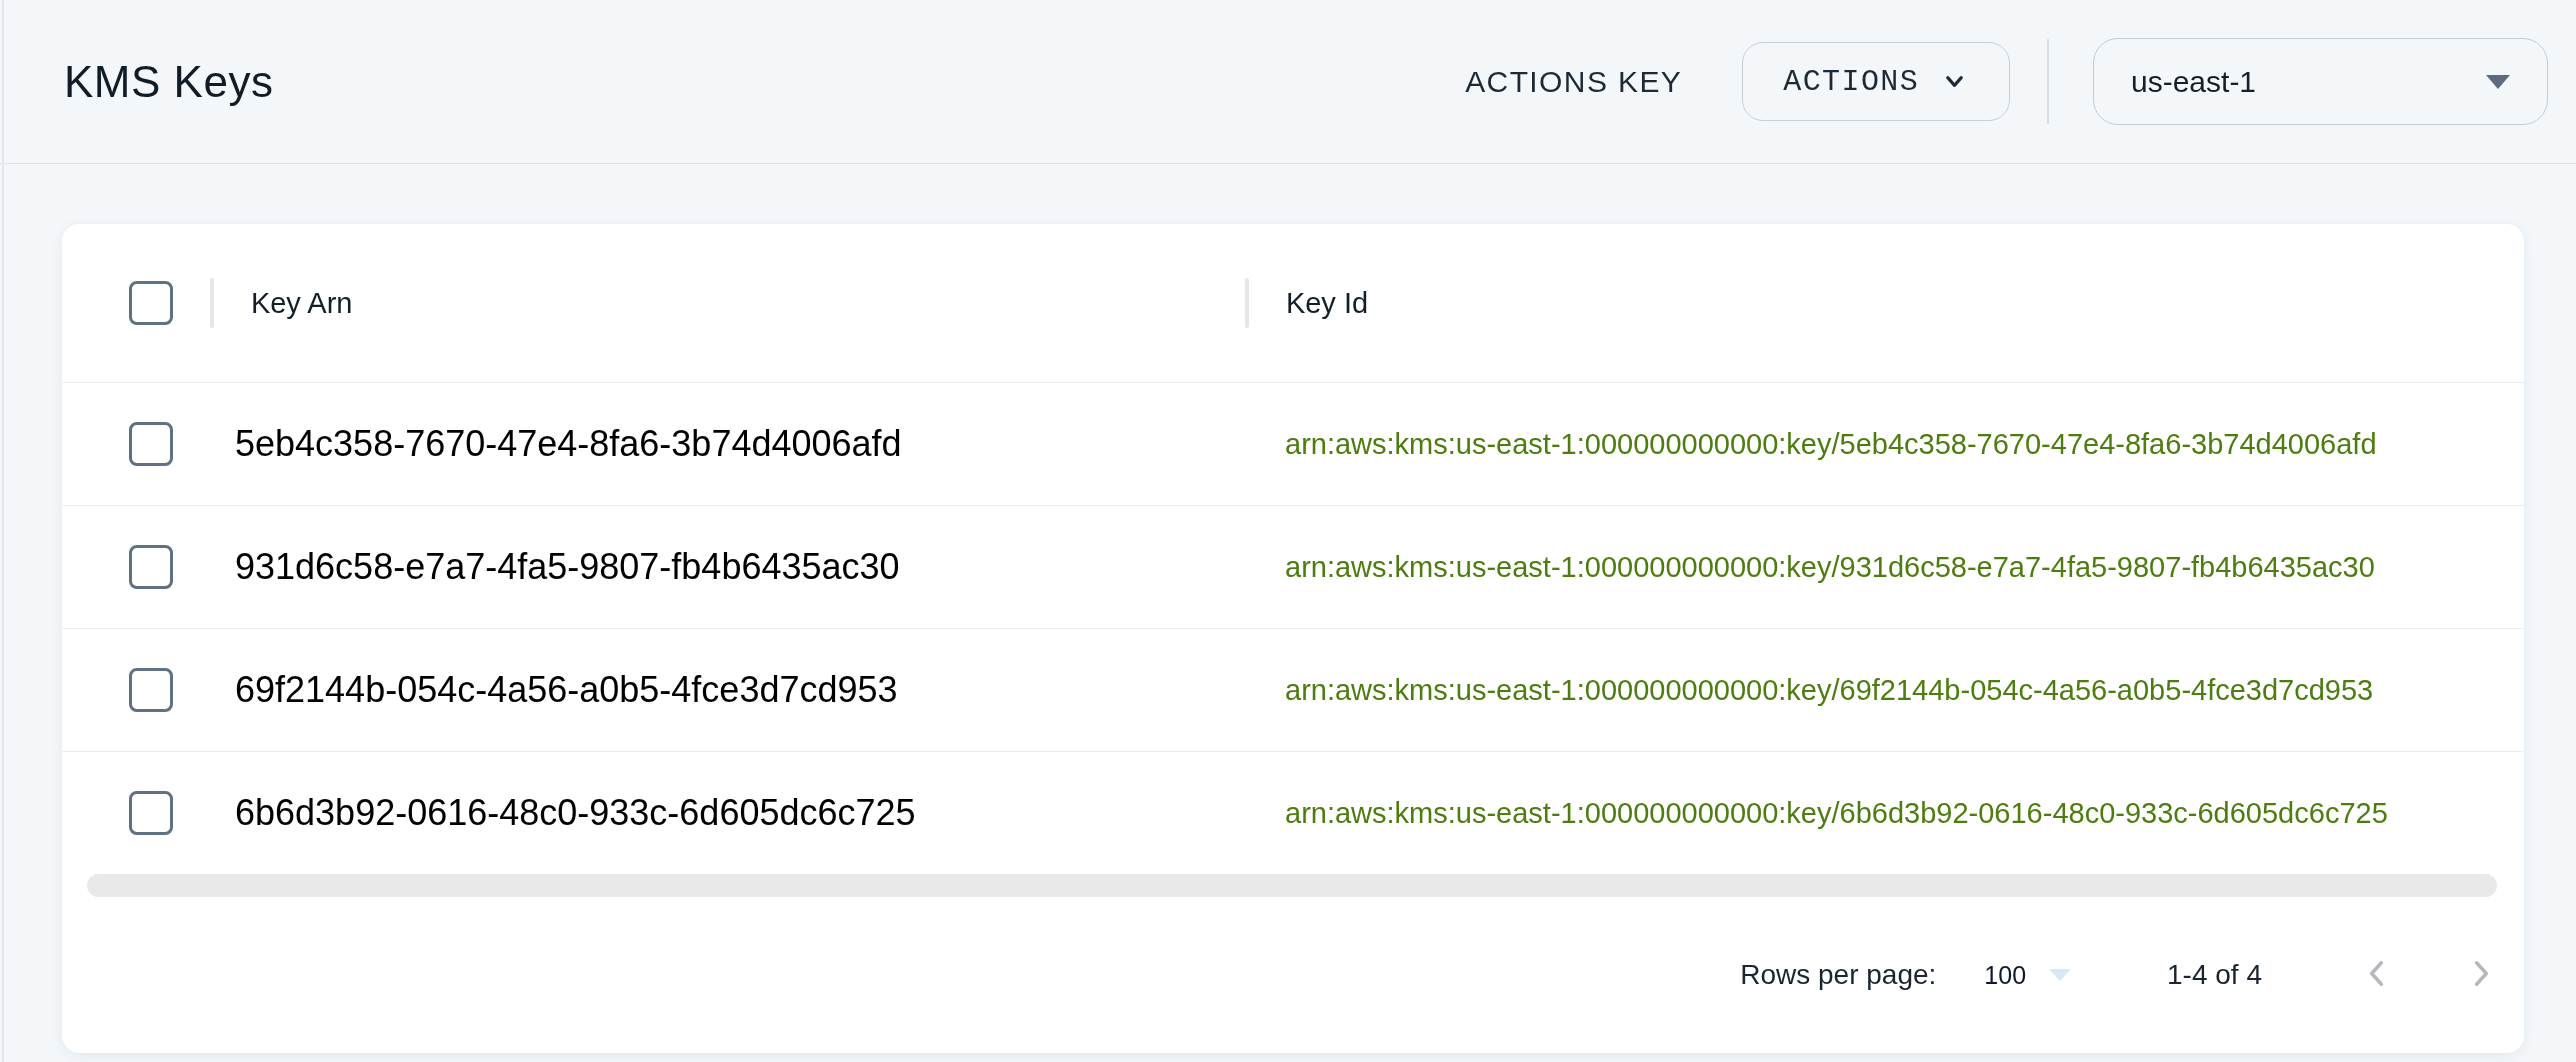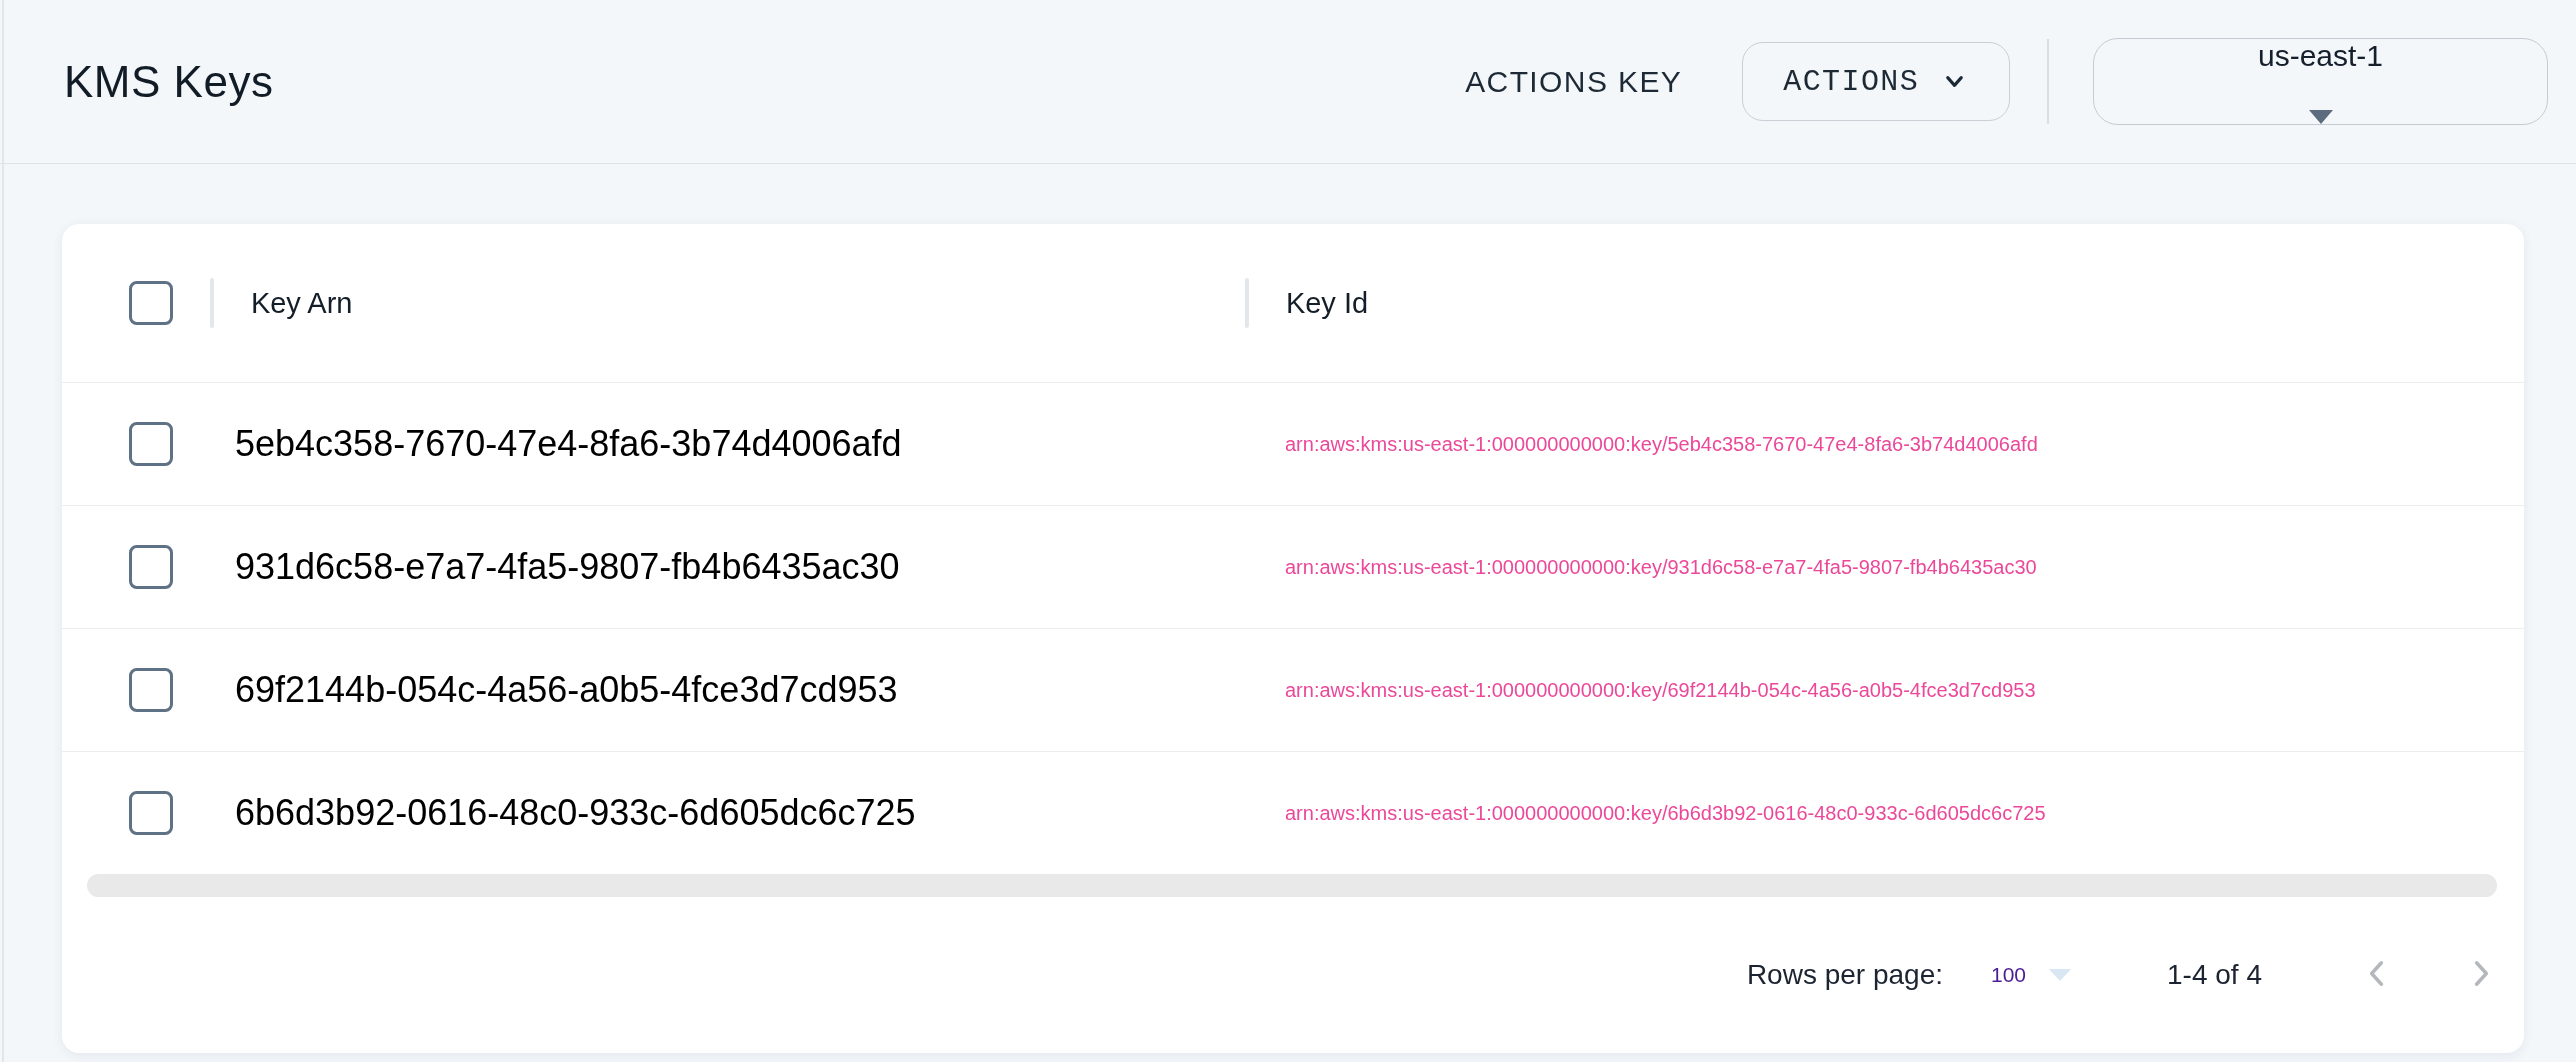--- a/index.html
+++ b/index.html
@@ -54,21 +54,20 @@
     background: #d9dee4;
     margin: 0 44px 0 37px;
   }
   .region-select {
     width: 455px; height: 87px;
     border: 1.9px solid #c4cbd3; border-radius: 25px;
     display: flex; align-items: center; justify-content: space-between;
     padding: 0 37px;
     cursor: pointer;
     background: transparent;
-    flex-direction: column;
   }
   .region-select .value { font-size: 30px; color: #16202c; }
   .caret-down {
     width: 0; height: 0;
     border-left: 12.5px solid transparent;
     border-right: 12.5px solid transparent;
     border-top: 14.5px solid #5c6c7e;
   }
   
   .card {
@@ -109,22 +108,22 @@
   .id-cell { padding-left: 25px; }
   .key-link {
     font-size: 36px;
     color: #000000;
     text-decoration: none;
     cursor: pointer;
     white-space: nowrap;
   }
   .arn-cell {
     padding-left: 40px;
-    font-size: 20px;
-    color: #ec4899;
+    font-size: 29px;
+    color: #4d7c0f;
     white-space: nowrap;
   }
   
   .hscroll { height: 23px; margin: 0 27px 0 25px; flex-shrink: 0; }
   .hscroll .thumb {
     height: 100%; width: 100%;
     background: #e9e9ea;
     border-radius: 11.6px;
     cursor: pointer;
   }
@@ -133,21 +132,21 @@
     flex: 1;
     display: flex; align-items: center; justify-content: flex-end;
     padding-right: 24px;
     font-size: 28px; color: #1b2430;
   }
   .rpp-select {
     display: flex; align-items: center;
     margin-left: 48px;
     cursor: pointer;
   }
-  .rpp-value { font-size: 21px; color: #4c1d95; }
+  .rpp-value { font-size: 25px; color: #0f172a; }
   .rpp-caret {
     width: 0; height: 0;
     border-left: 11.6px solid transparent;
     border-right: 11.6px solid transparent;
     border-top: 12.5px solid #d8e7f3;
     margin-left: 23px;
   }
   .range-label { margin-left: 96px; }
   .pager { display: flex; align-items: center; gap: 64px; margin-left: 96px; }
   .pager button {

